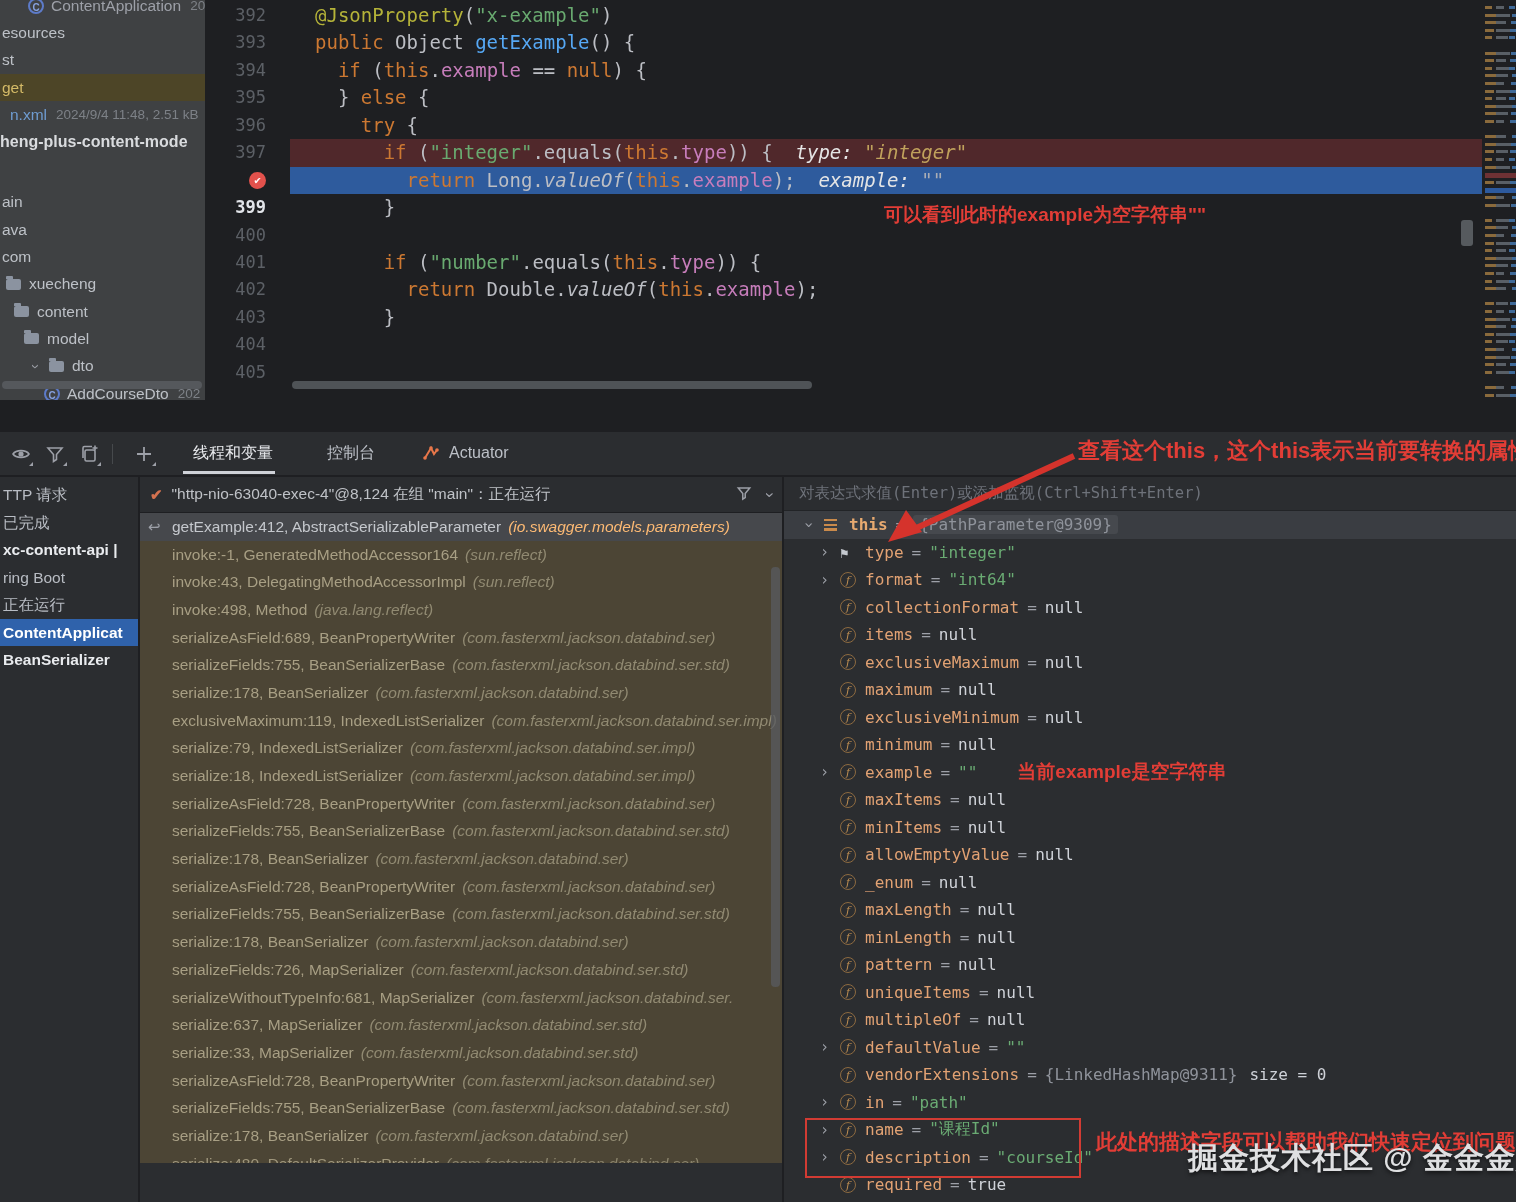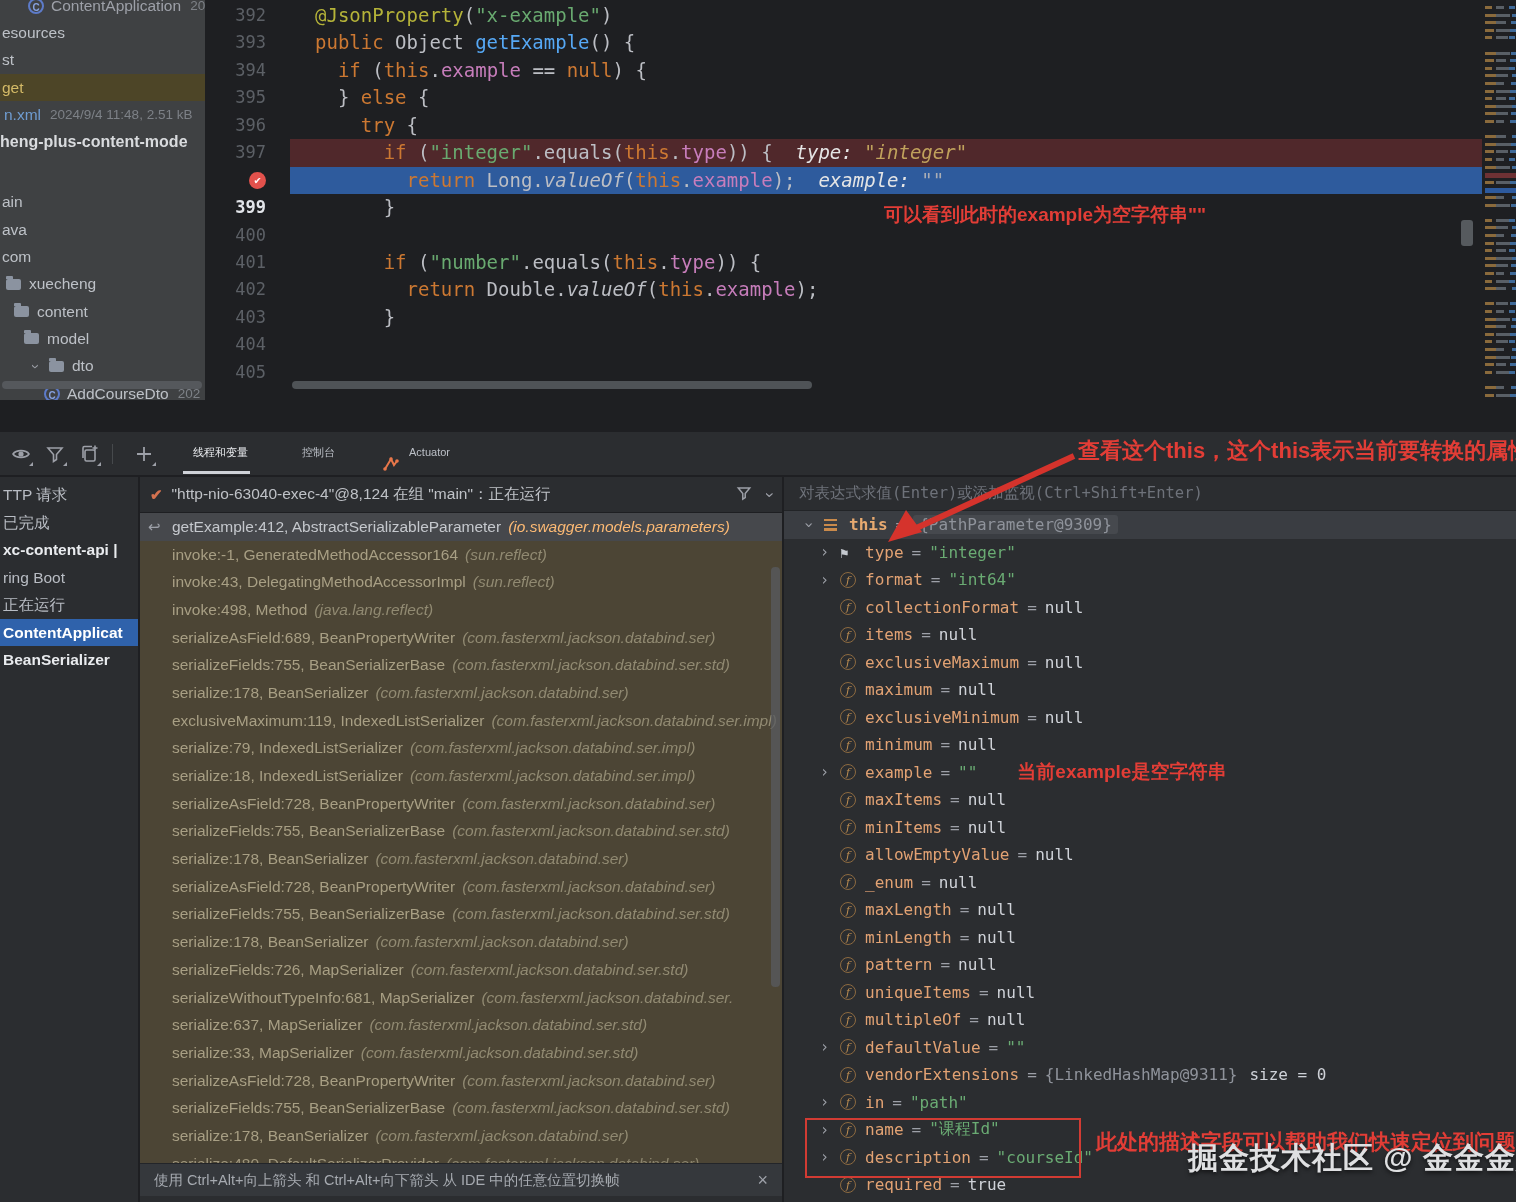--- a/index.html
+++ b/index.html
@@ -44,21 +44,21 @@
   .editor-hscroll{position:absolute;left:292px;top:381px;width:520px;height:8px;background:#4f5357;border-radius:4px}
   .minimap{position:absolute;right:0;top:0;width:39px;height:432px;background:#1e1f22}
   .vthumb{position:absolute;left:1461px;top:220px;width:12px;height:26px;background:#5c6065;opacity:.9;border-radius:3px}
   
   .dtoolbar{position:absolute;left:0;top:432px;width:1516px;height:45px;background:#2b2d30;border-bottom:2px solid #1e1f22;
       display:flex;align-items:center;box-sizing:border-box}
   .tbico{position:relative;width:26px;height:26px;margin-left:8px;display:flex;align-items:center;justify-content:center}
   .tbico::after{content:"";position:absolute;right:1px;bottom:1px;border-left:4px solid transparent;border-bottom:4px solid #9da0a8}
   .tbdiv{width:1px;height:20px;background:#46494c;margin:0 10px}
   .dtabs{display:flex;margin-left:26px;height:45px}
-  .dtab{position:relative;height:43px;line-height:43px;padding:0 2px;margin-right:42px;color:#bcc0c7;font-size:11px;display:flex;align-items:flex-end}
+  .dtab{position:relative;height:43px;line-height:43px;padding:0 2px;margin-right:42px;color:#bcc0c7;font-size:16px;display:flex;align-items:center}
   .dtab.sel{color:#e8eaed}
   .dtab.sel::after{content:"";position:absolute;left:0;right:0;bottom:0;height:3px;background:#cfd2d8}
   .dtab .aico{margin-right:8px;display:flex}
   
   .services{position:absolute;left:0;top:477px;width:140px;height:725px;background:#2b2d30;border-right:2px solid #1e1f22;
       box-sizing:border-box;padding-top:4px;overflow:hidden}
   .srow{height:27.5px;line-height:27.5px;padding-left:3px;white-space:nowrap;overflow:hidden;color:#b9bdc4;font-size:15.5px}
   .srow.bold{color:#e9ebee;font-weight:bold}
   .srow.sel{background:#2f62ab;color:#fff;font-weight:bold}
   .frames{position:absolute;left:140px;top:477px;width:642px;height:725px;background:#2b2d30;overflow:hidden}
@@ -317,21 +317,21 @@
         <span class="ticon"></span>
         <span class="tlabel">st</span>
         <span class="tmeta"></span>
       </div>
       <div class="trow hl" style="padding-left: 2px;">
         <span class="tchev"></span>
         <span class="ticon"></span>
         <span class="tlabel">get</span>
         <span class="tmeta"></span>
       </div>
-      <div class="trow file" style="padding-left: 4px;">
+      <div class="trow file" style="padding-left: 10px;">
         <span class="tchev"></span>
         <span class="ticon"></span>
         <span class="tlabel">n.xml</span>
         <span class="tmeta">2024/9/4 11:48, 2.51 kB</span>
       </div>
       <div class="trow bold" style="padding-left: 0px;">
         <span class="tchev"></span>
         <span class="ticon"></span>
         <span class="tlabel">heng-plus-content-mode</span>
         <span class="tmeta"></span>
@@ -581,24 +581,20 @@
           <span class="floc">serialize:178, BeanSerializer</span>
           <span class="fpkg">(com.fasterxml.jackson.databind.ser)</span>
         </div>
         <div class="frow dim">
 
           <span class="floc">serialize:480, DefaultSerializerProvider</span>
           <span class="fpkg">(com.fasterxml.jackson.databind.ser)</span>
         </div>
       </div>
     <div class="frames-vscroll"></div>
-    <div class="fbanner">
-      <span>使用 Ctrl+Alt+向上箭头 和 Ctrl+Alt+向下箭头 从 IDE 中的任意位置切换帧</span>
-      <span class="fclose">×</span>
-    </div>
     <div class="fstrip"></div>
   </div>
 
   <div class="vars">
     <div class="eval-row">对表达式求值(Enter)或添加监视(Ctrl+Shift+Enter)</div>
     <div class="var-list">
 
     <div class="vrow sel root">
           <span class="vchev chev-down"></span>
           <span class="vicon">

